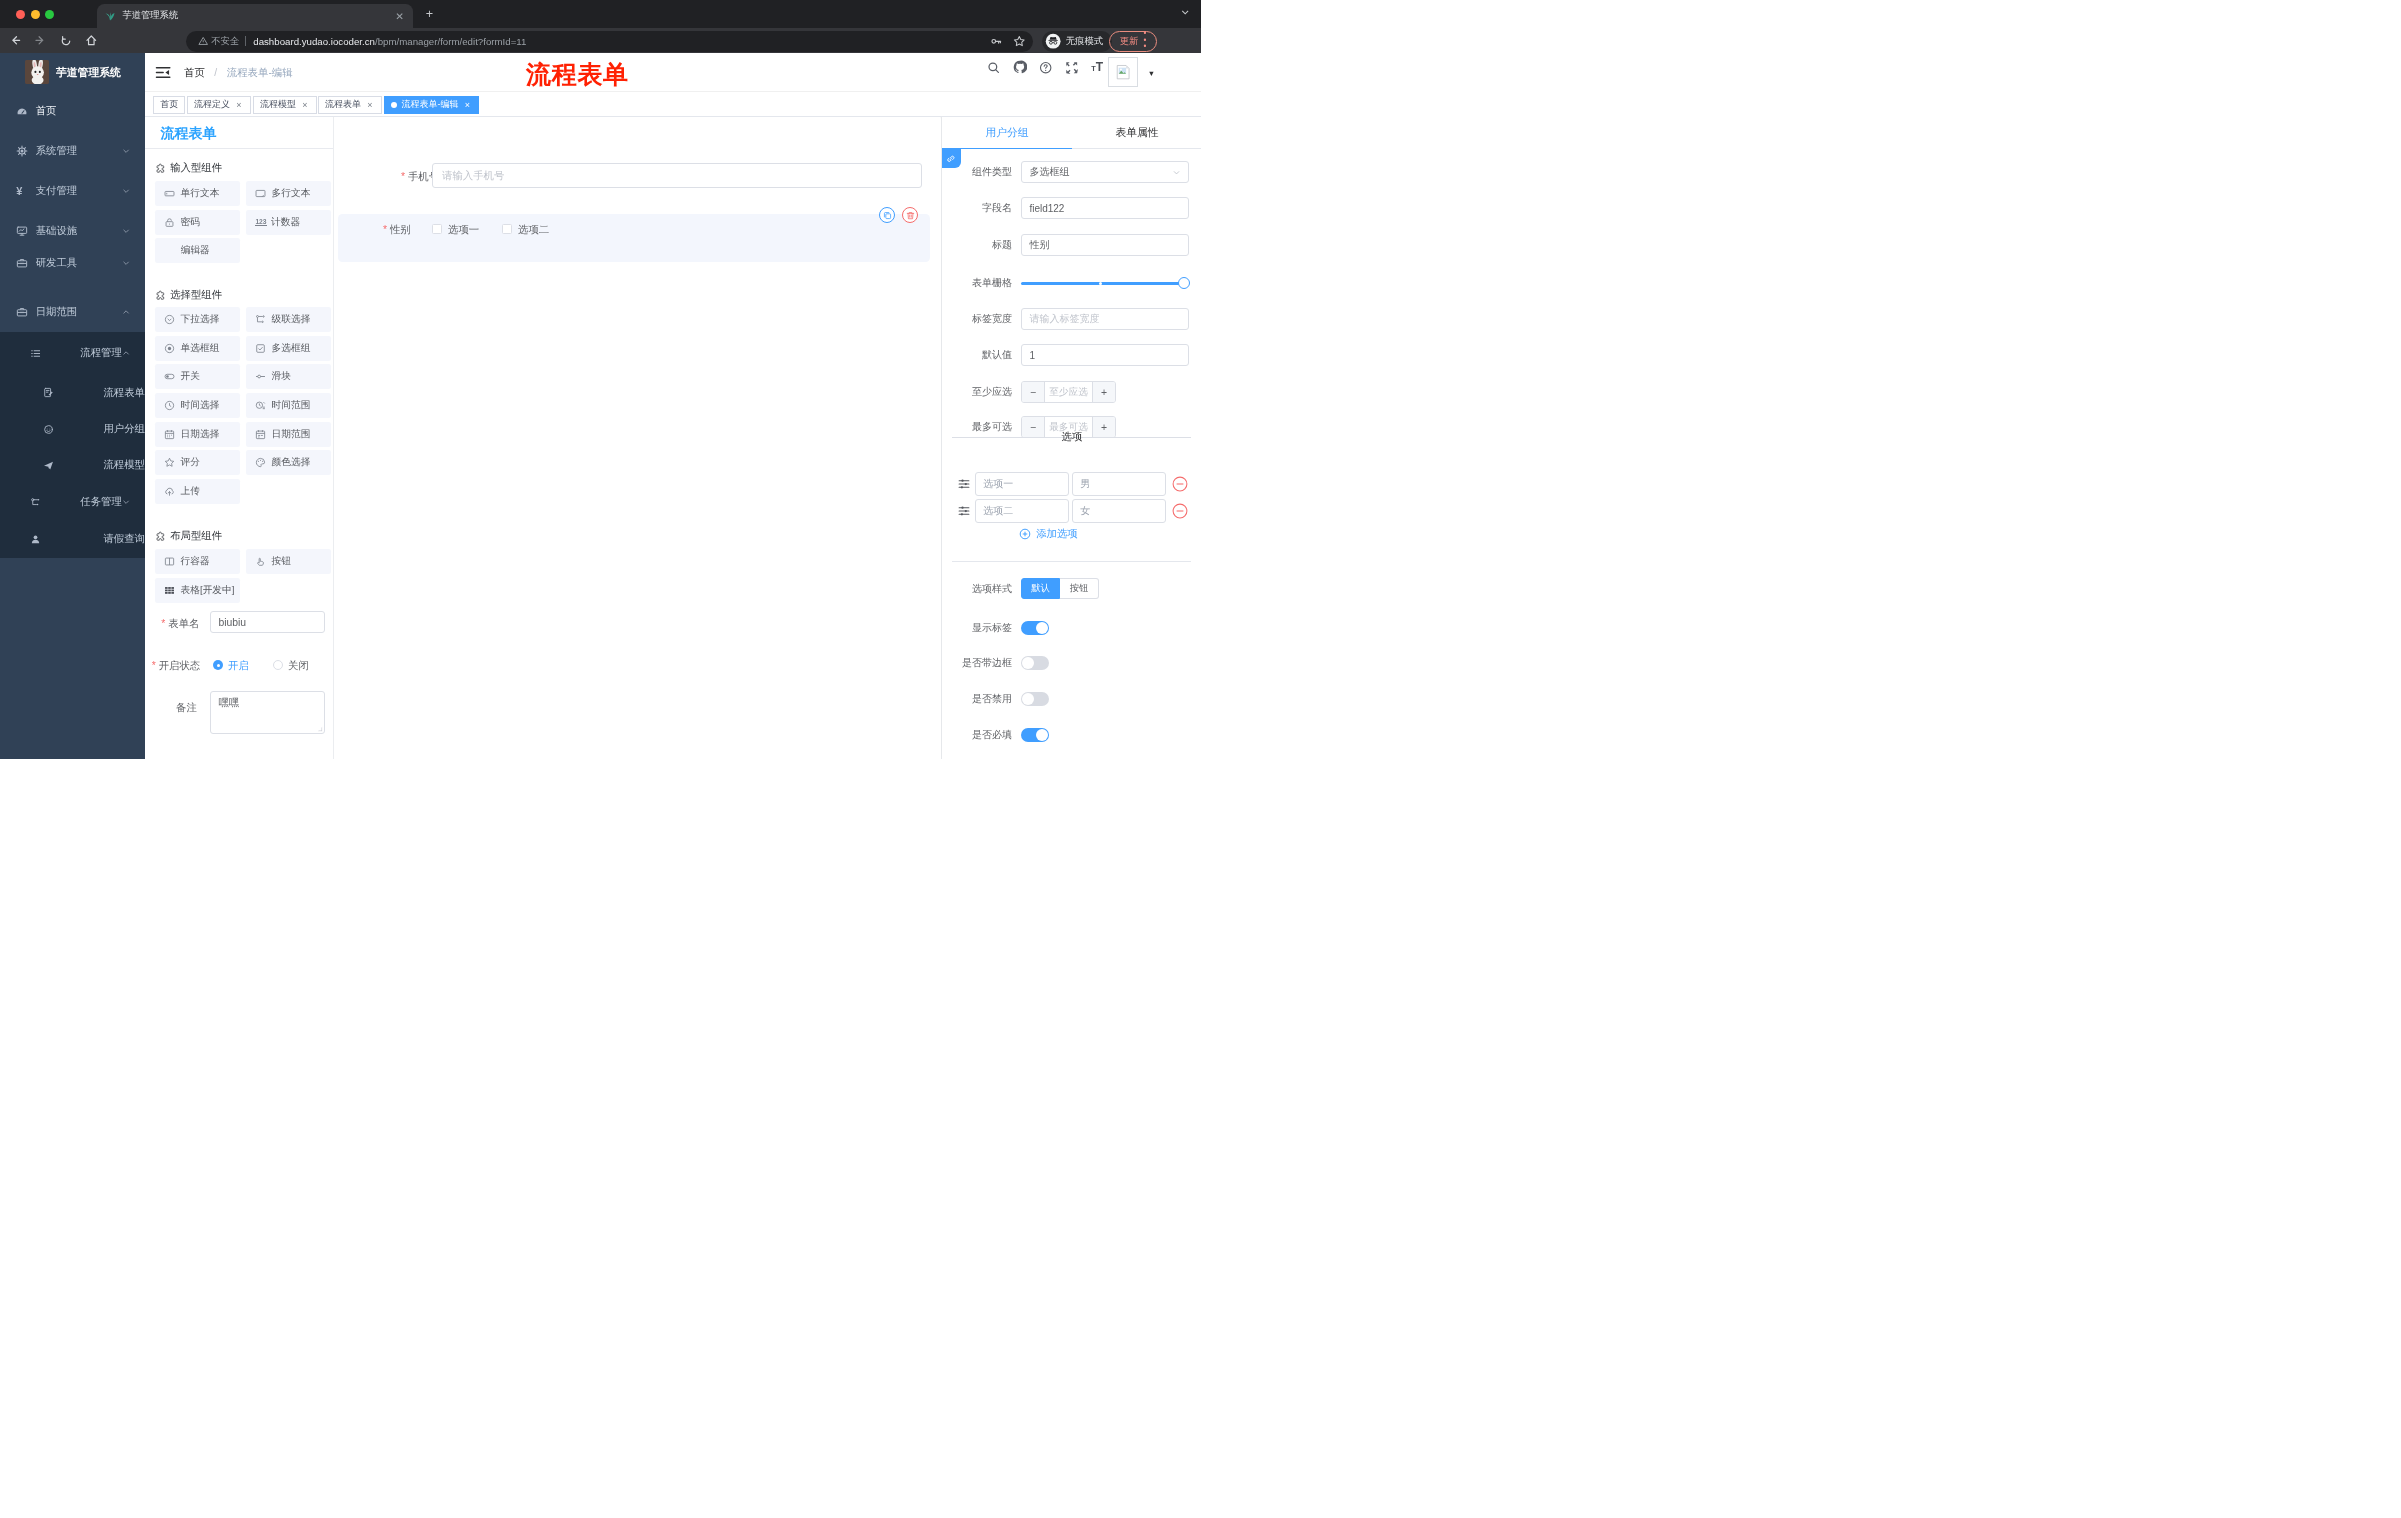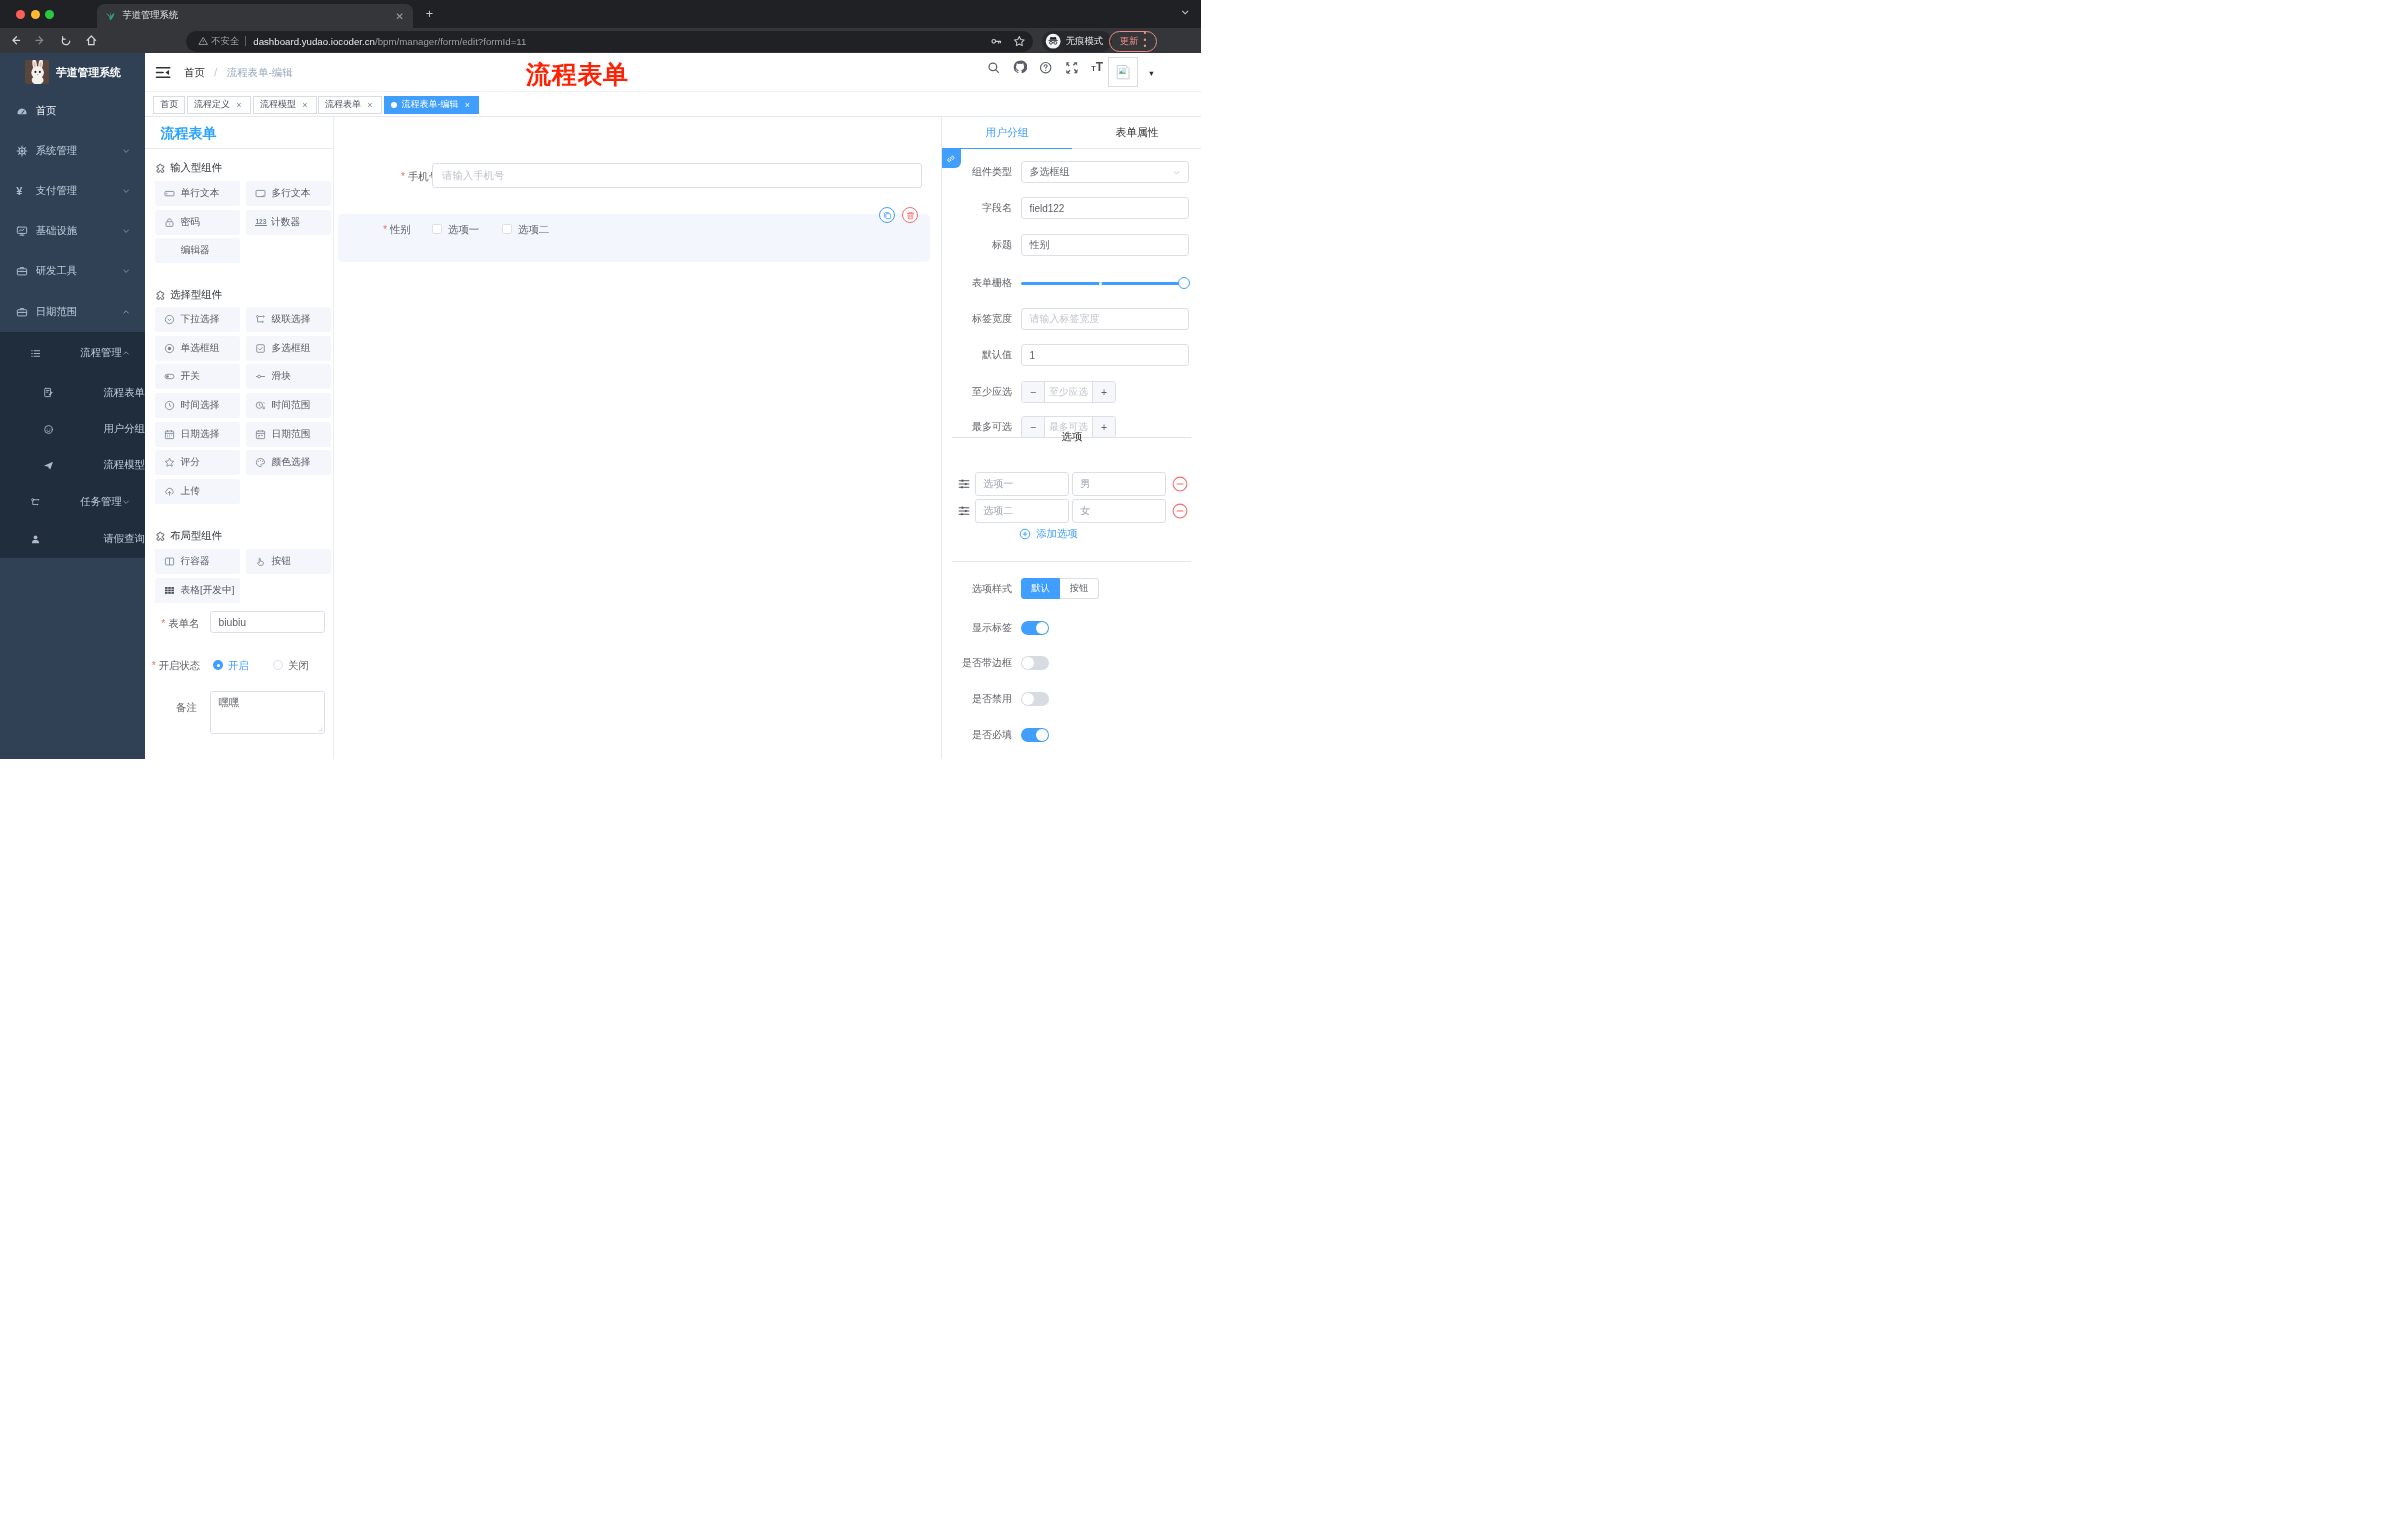--- a/index.html
+++ b/index.html
@@ -306,21 +306,21 @@
           <path d="M8 11.2v2.2M5.5 13.6h5"></path>
         </svg>
     </span>
     <span class="lb">基础设施</span>
     <span class="chev">
       <svg width="8.2" height="8.2" viewBox="0 0 16 16" fill="none" stroke="currentColor" stroke-width="1.8">
           <path d="M3 5.5l5 5 5-5"></path>
         </svg>
     </span>
   </div>
-  <div class="sb-item" style="top:198px">
+  <div class="sb-item" style="top:190px">
     <span class="ic">
       <svg width="12" height="12" viewBox="0 0 16 16" fill="none" stroke="currentColor" stroke-width="1.3" stroke-linejoin="round">
           <rect x="1.8" y="5" width="12.4" height="8.2" rx="1"></rect>
           <path d="M5.8 5V3.4h4.4V5M1.8 8.6h12.4M6.7 7.6v2M9.3 7.6v2"></path>
         </svg>
     </span>
     <span class="lb">研发工具</span>
     <span class="chev">
       <svg width="8.2" height="8.2" viewBox="0 0 16 16" fill="none" stroke="currentColor" stroke-width="1.8">
           <path d="M3 5.5l5 5 5-5"></path>

